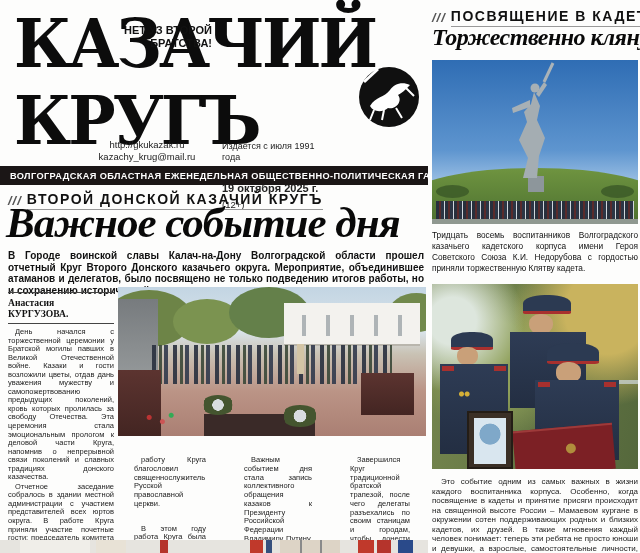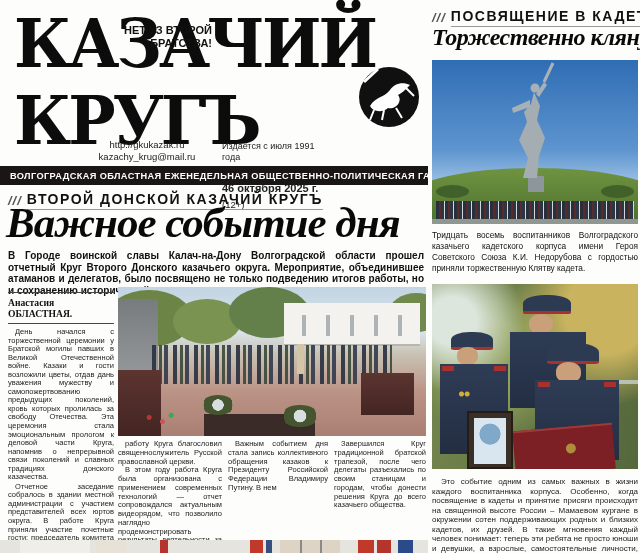--- a/index.html
+++ b/index.html
@@ -35,21 +35,21 @@
         font-family:"Liberation Serif",serif;font-style:italic;font-weight:bold;
         font-size:43px;letter-spacing:-1px;color:#090909;white-space:nowrap;}
   .lede{position:absolute;left:8px;top:250px;width:416px;font-weight:bold;
         font-size:10px;line-height:11.6px;text-align:justify;color:#111;}
   .left-col{position:absolute;left:8px;top:292px;width:106px;}
   .rule{border-top:1px solid #444;height:0;margin:0 0 4px 0;}
   .byline{font-family:"Liberation Serif",serif;font-weight:bold;font-size:9.6px;
         margin:2px 0 4px 0;color:#111;}
   .bodytext p{margin:0 0 1px 0;font-size:7.5px;line-height:8.55px;text-align:justify;
         text-indent:7px;color:#222;}
-  .cols p{margin:0;font-size:7.5px;line-height:8.75px;text-align:justify;text-indent:7px;color:#222;}
+  .cols p{margin:16px;font-size:7.5px;line-height:8.75px;text-align:justify;text-indent:7px;color:#222;}
   #col1{position:absolute;left:118px;top:440px;width:104px;}
   #col2{position:absolute;left:228px;top:440px;width:100px;}
   #col3{position:absolute;left:334px;top:440px;width:92px;}
 
   
   #photo-main{position:absolute;left:118px;top:287px;width:308px;height:149px;overflow:hidden;
         background:linear-gradient(#c3d5e3 0%,#d9e4ea 30%,#c9c2b4 45%,#bb9486 70%,#aa7f73 100%);}
   .mp-tree{position:absolute;border-radius:50%;}
   .mp-building{position:absolute;left:54%;top:11%;width:44%;height:27%;background:#f3f2ee;
         border-bottom:2px solid #b9b6ad;}
@@ -118,21 +118,21 @@
 
   <div id="masthead">
     <div class="logo-title">
       <span class="l1">КАЗАЧИЙ</span>
       <span class="l2">КРУГЪ</span>
     </div>
 
     <div class="pub-info">
       <div>Издается с июля 1991 года</div>
       <div class="strong">№ 41 (1668)</div>
-      <div class="strong">46 октября 2025 г.</div>
+      <div class="strong">19 октября 2025 г.</div>
       <div class="age">(12+)</div>
     </div>
 
     <div class="slogan">НЕТ УЗ ВТОРОЙ БРАТСТВА!</div>
 
     <div class="logo-circle">
       <svg width="62" height="62" viewBox="0 0 62 62">
         <circle cx="31" cy="31" r="30" fill="#101010"></circle>
         <path d="M6,16 L20,3" stroke="#ffffff" stroke-width="3" fill="none"></path>
         <path d="M12,40 C18,30 26,32 32,24 C36,18 44,15 52,19 C47,24 44,27 40,29 C45,35 38,44 30,42 C24,47 15,46 12,40 Z" fill="#ffffff"></path>
@@ -152,21 +152,21 @@
     <span class="slashes">///</span>
     <span class="kicker-label">ВТОРОЙ ДОНСКОЙ КАЗАЧИЙ КРУГЪ</span>
   </div>
 
   <div class="headline-main">Важное событие дня</div>
 
   <div class="lede">В Городе воинской славы Калач-на-Дону Волгоградской области прошел отчетный Круг Второго Донского казачьего округа. Мероприятие, объединившее атаманов и делегатов, было посвящено не только подведению итогов работы, но и сохранению исторической памяти.</div>
 
   <div class="left-col">
     <div class="rule"></div>
-    <div class="byline">Анастасия ОБЛАСТНАЯ.</div>
+    <div class="byline">Анастасия КУРГУЗОВА.</div>
     <div class="rule"></div>
     <div class="bodytext">
       <p>День начался с торжественной церемонии у Братской могилы павших в Великой Отечественной войне. Казаки и гости возложили цветы, отдав дань уважения мужеству и самопожертвованию предыдущих поколений, кровь которых пролилась за свободу Отечества. Эта церемония стала эмоциональным прологом к деловой части Круга, напомнив о непрерывной связи поколений и славных традициях донского казачества.</p>
       <p>Отчетное заседание собралось в здании местной администрации с участием представителей всех юртов округа. В работе Круга приняли участие почетные гости: председатель комитета по делам национальностей и казачества Волгоградской области Эдуард Давыдовский и его заместитель Алексей Бахтуров. Подчеркивая духовную составляющую жизни казачества и его вековые традиции,</p>
     </div>
   </div>
 
   <div id="photo-main">
     <div class="mp-tree" style="left:-4%;top:2%;width:28%;height:38%;background:#6d8447;"></div>
     <div class="mp-tree" style="left:18%;top:8%;width:22%;height:30%;background:#7b9350;"></div>

